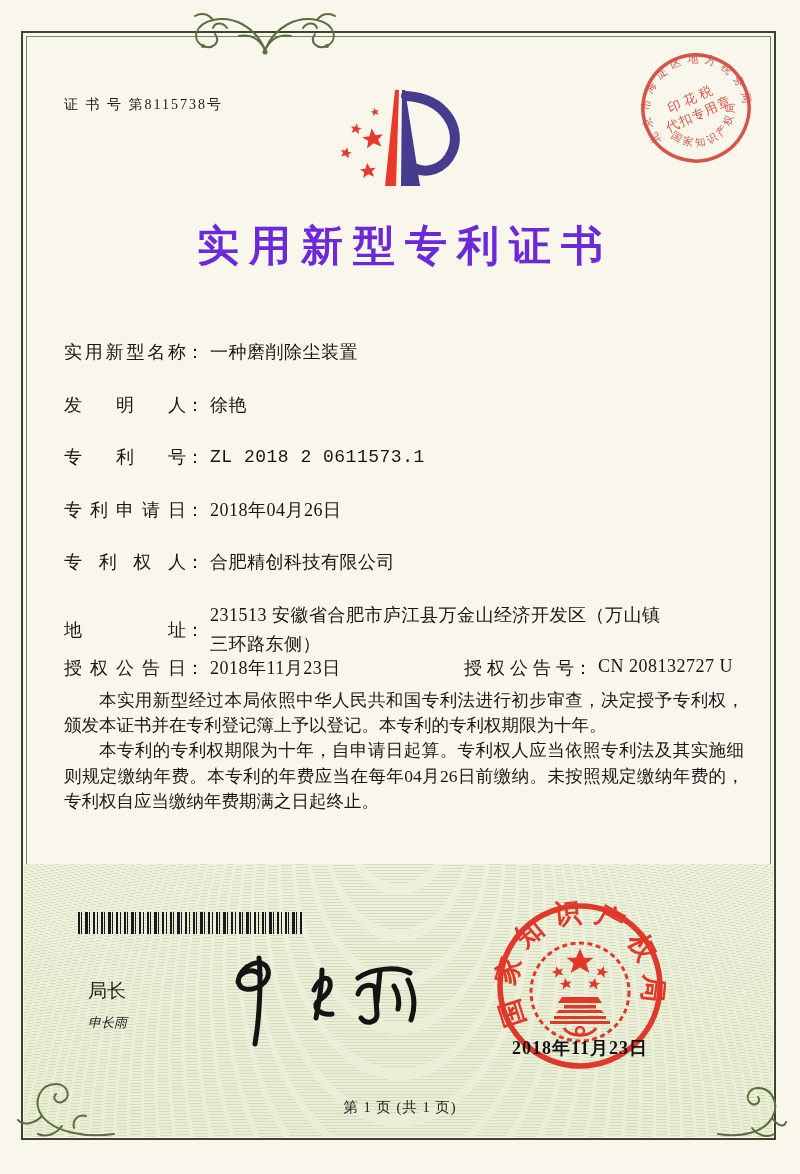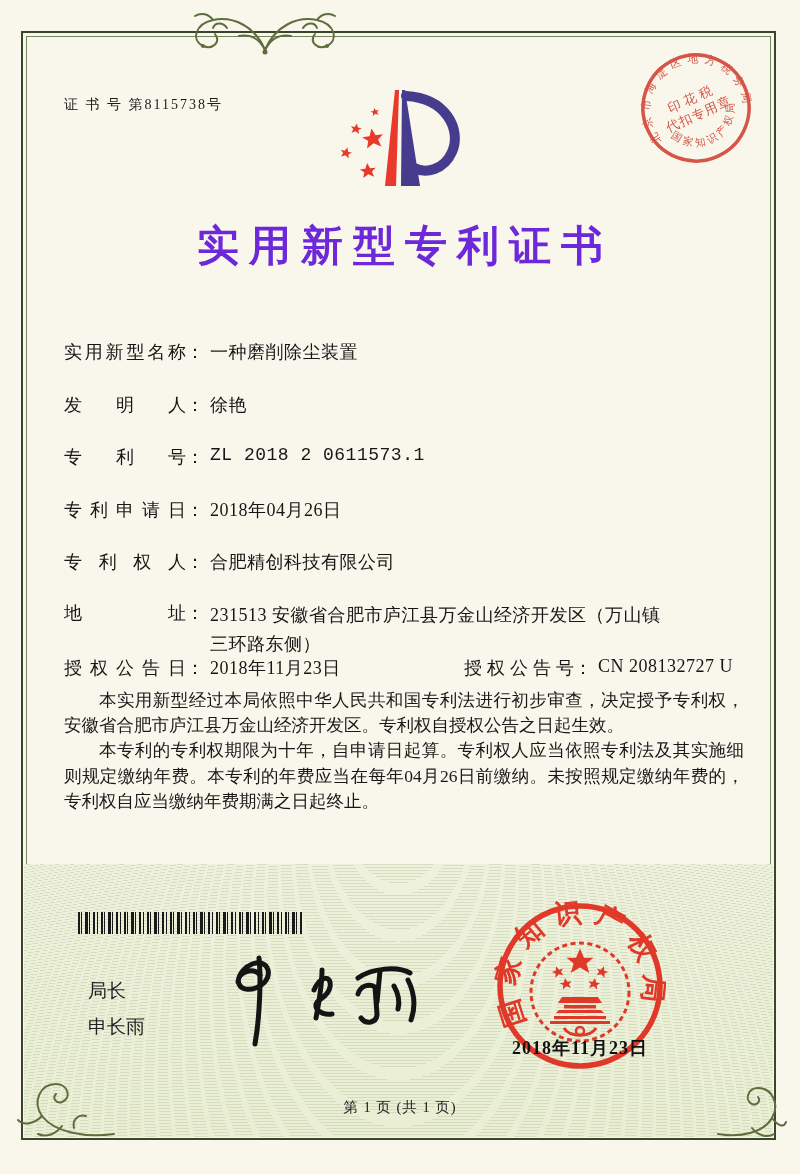--- a/index.html
+++ b/index.html
@@ -28,21 +28,21 @@
   .logo{position:absolute;left:328px;top:82px;}
   .stamp{
     position:absolute;left:636px;top:48px;width:120px;height:120px;
     transform:rotate(-24deg);opacity:.85;
   }
   .title{
     position:absolute;left:0;right:0;top:218px;text-align:center;
     font-size:42px;font-weight:700;letter-spacing:10px;text-indent:10px;color:#6d28d9;
   }
   .fields{position:absolute;left:64px;top:0;width:690px;font-size:18px;color:#161616;}
-  .frow{position:absolute;display:flex;white-space:nowrap;}
+  .frow{position:absolute;display:flex;white-space:nowrap;align-items:center;}
   .flabel{display:inline-block;width:122px;text-align:justify;text-align-last:justify;}
   .fcolon{display:inline-block;margin-right:6px;}
   .fvalue{letter-spacing:.5px;}
   .addr-val{white-space:normal;width:560px;line-height:29px;letter-spacing:.5px;}
   .grant-group{position:absolute;left:400px;top:0;display:flex;white-space:nowrap;}
   .grant-group .flabel{width:110px;}
   .body-text{
     position:absolute;left:64px;right:56px;top:688px;
     font-size:17.5px;line-height:25.2px;text-align:justify;color:#181818;
   }
@@ -55,22 +55,22 @@
       #191919 7px 10px,transparent 10px 11px,
       #191919 11px 12px,transparent 12px 15px,
       #191919 15px 17px,transparent 17px 19px,
       #191919 19px 20px,transparent 20px 23px);
   }
   .director-title{
     position:absolute;left:88px;top:978px;font-size:19px;
     font-family:Liberation Mono, monospace;color:#222;
   }
   .director-name{
-    position:absolute;left:88px;top:1014px;font-size:19px;
-    font-family:"Liberation Sans","DejaVu Sans",sans-serif;color:#222;
+    position:absolute;left:88px;top:1014px;font-size:13px;
+    font-family:"Liberation Sans","DejaVu Sans",sans-serif;color:#222;font-style:italic;
   }
   .signature{position:absolute;left:208px;top:942px;}
   .seal{position:absolute;left:494px;top:900px;opacity:.92;}
   .seal-date{
     position:absolute;left:488px;top:1036px;width:184px;text-align:center;
     font-size:18px;font-weight:700;color:#111;letter-spacing:1px;white-space:nowrap;
   }
   .footer{
     position:absolute;left:0;right:30px;top:1098px;text-align:center;
     font-size:14.5px;color:#222;letter-spacing:1px;padding-left:30px;
@@ -192,21 +192,21 @@
     <span class="fvalue">2018年11月23日</span>
     <span class="grant-group">
       <span class="flabel">授权公告号</span>
         <span class="fcolon">：</span>
       <span class="fvalue">CN 208132727 U</span>
     </span>
   </div>
 </div>
 
 <div class="body-text">
-  <p>本实用新型经过本局依照中华人民共和国专利法进行初步审查，决定授予专利权，安徽省合肥市庐江县万金山经济开发区。专利权自授权公告之日起生效。</p>
+  <p>本实用新型经过本局依照中华人民共和国专利法进行初步审查，决定授予专利权，颁发本证书并在专利登记簿上予以登记。本专利的专利权期限为十年。</p>
   <p>本专利的专利权期限为十年，自申请日起算。专利权人应当依照专利法及其实施细则规定缴纳年费。本专利的年费应当在每年04月26日前缴纳。未按照规定缴纳年费的，专利权自应当缴纳年费期满之日起终止。</p>
 </div>
 
 <div class="barcode"></div>
 
 <div class="director-title">局长</div>
 <div class="director-name">申长雨</div>
 
 <svg class="signature" width="230" height="110" viewBox="0 0 230 110">
   <g fill="none" stroke="#141414" stroke-width="5" stroke-linecap="round" stroke-linejoin="round">

